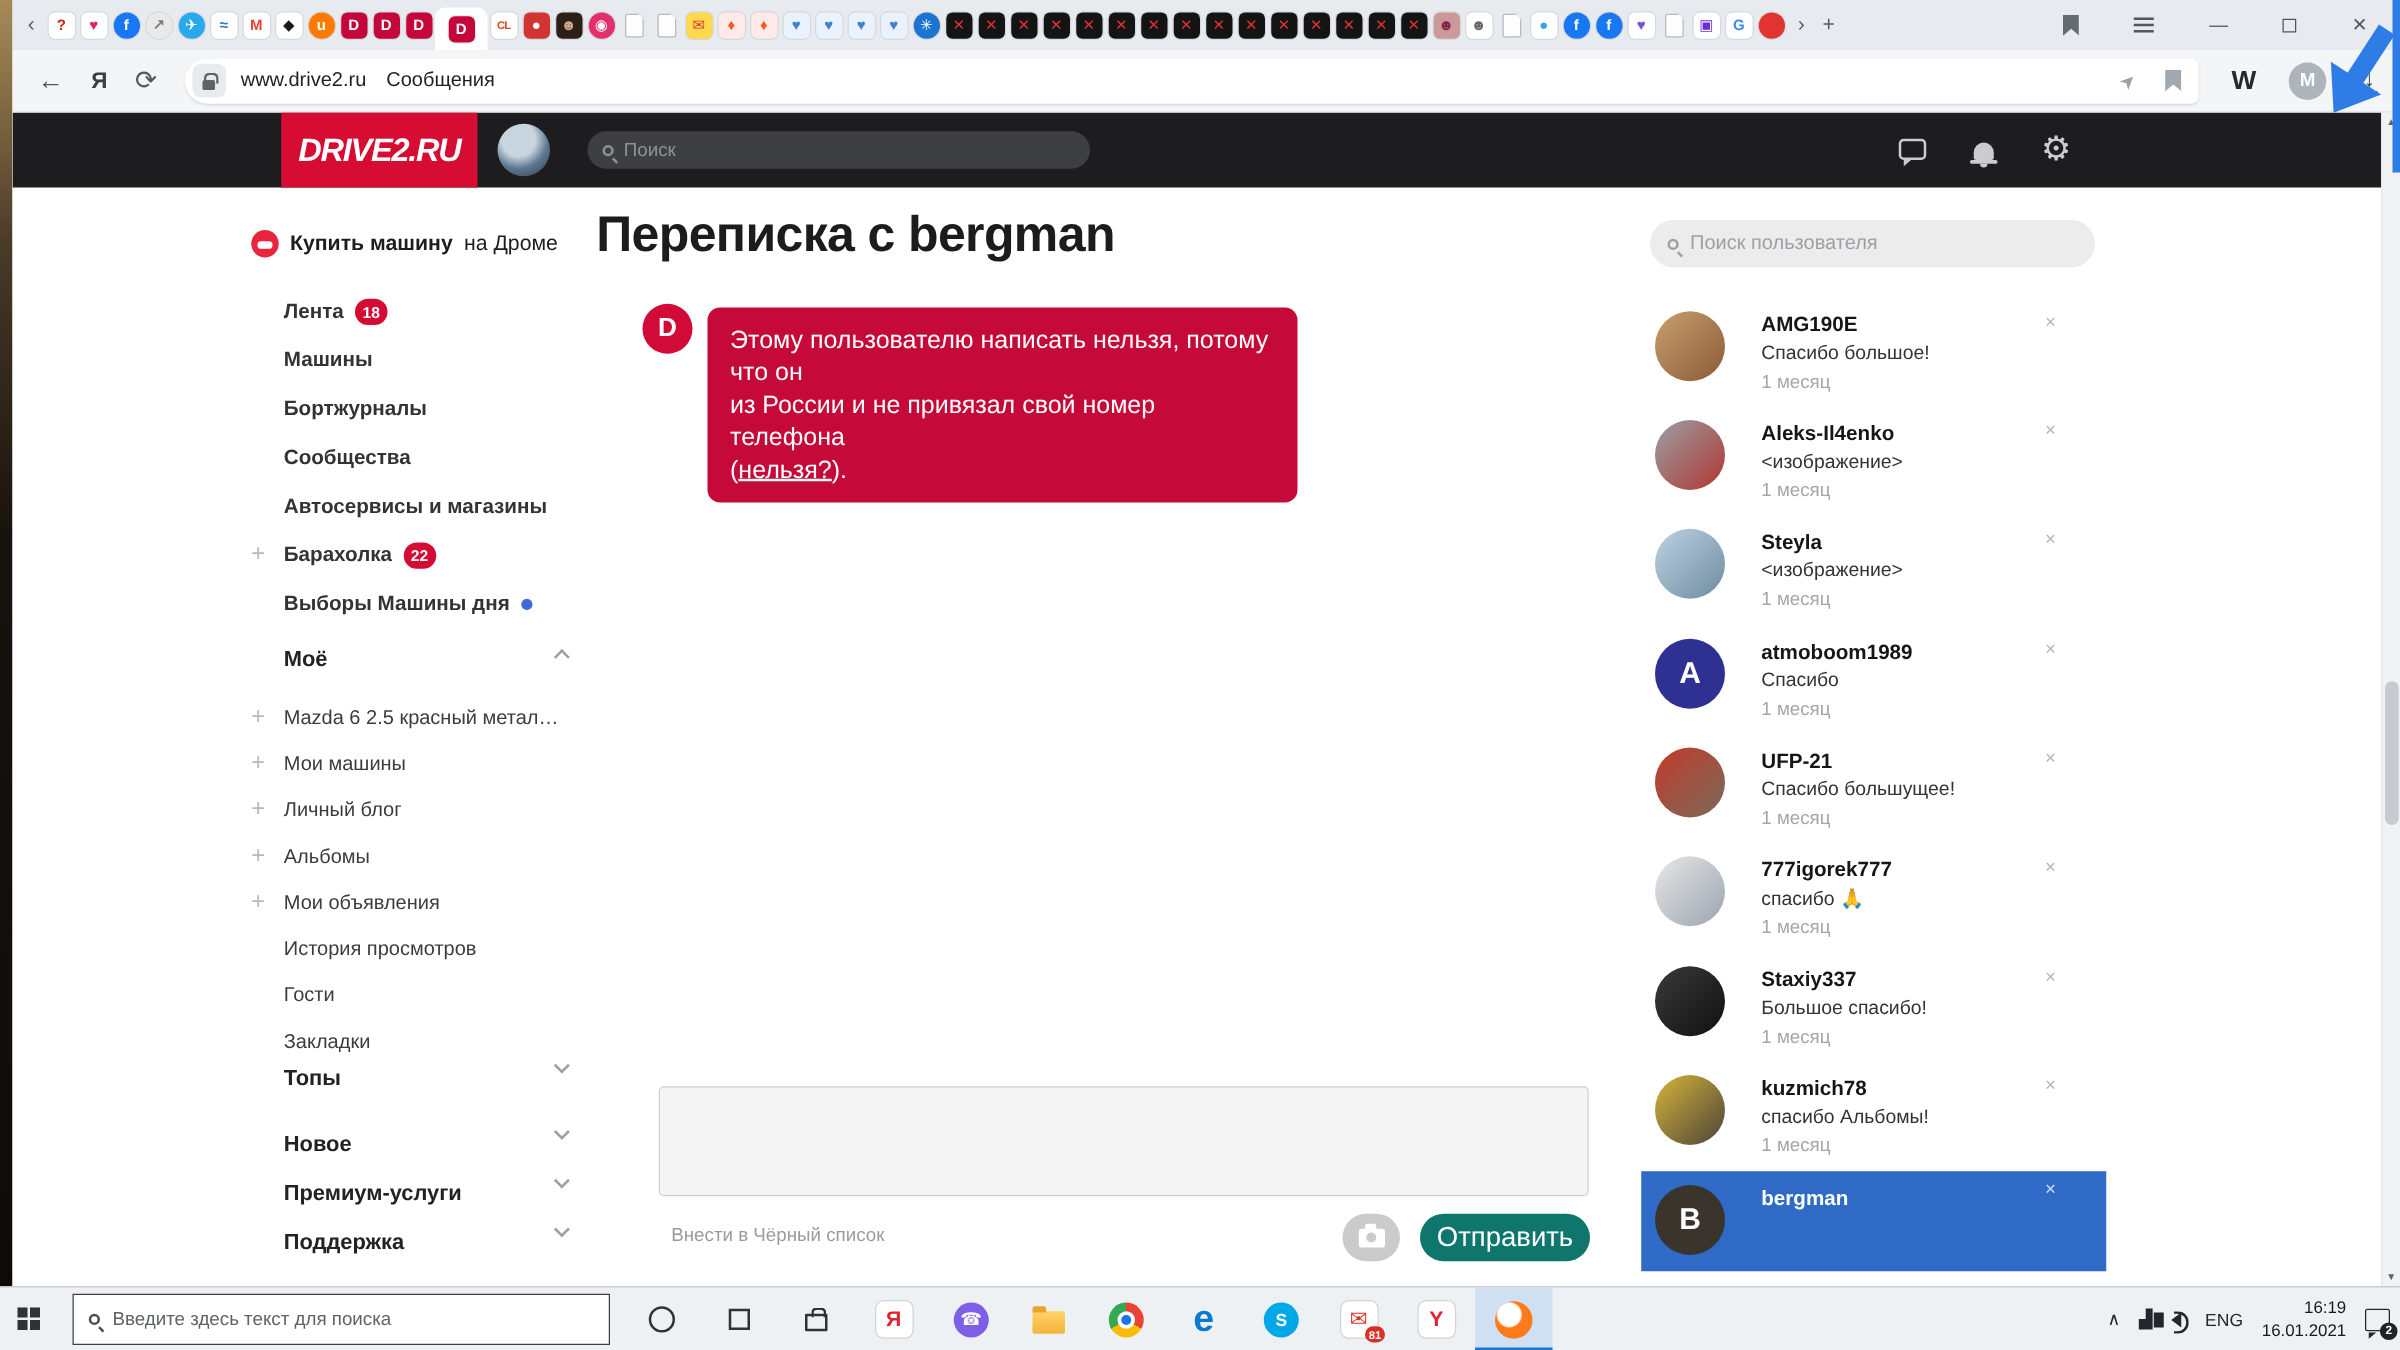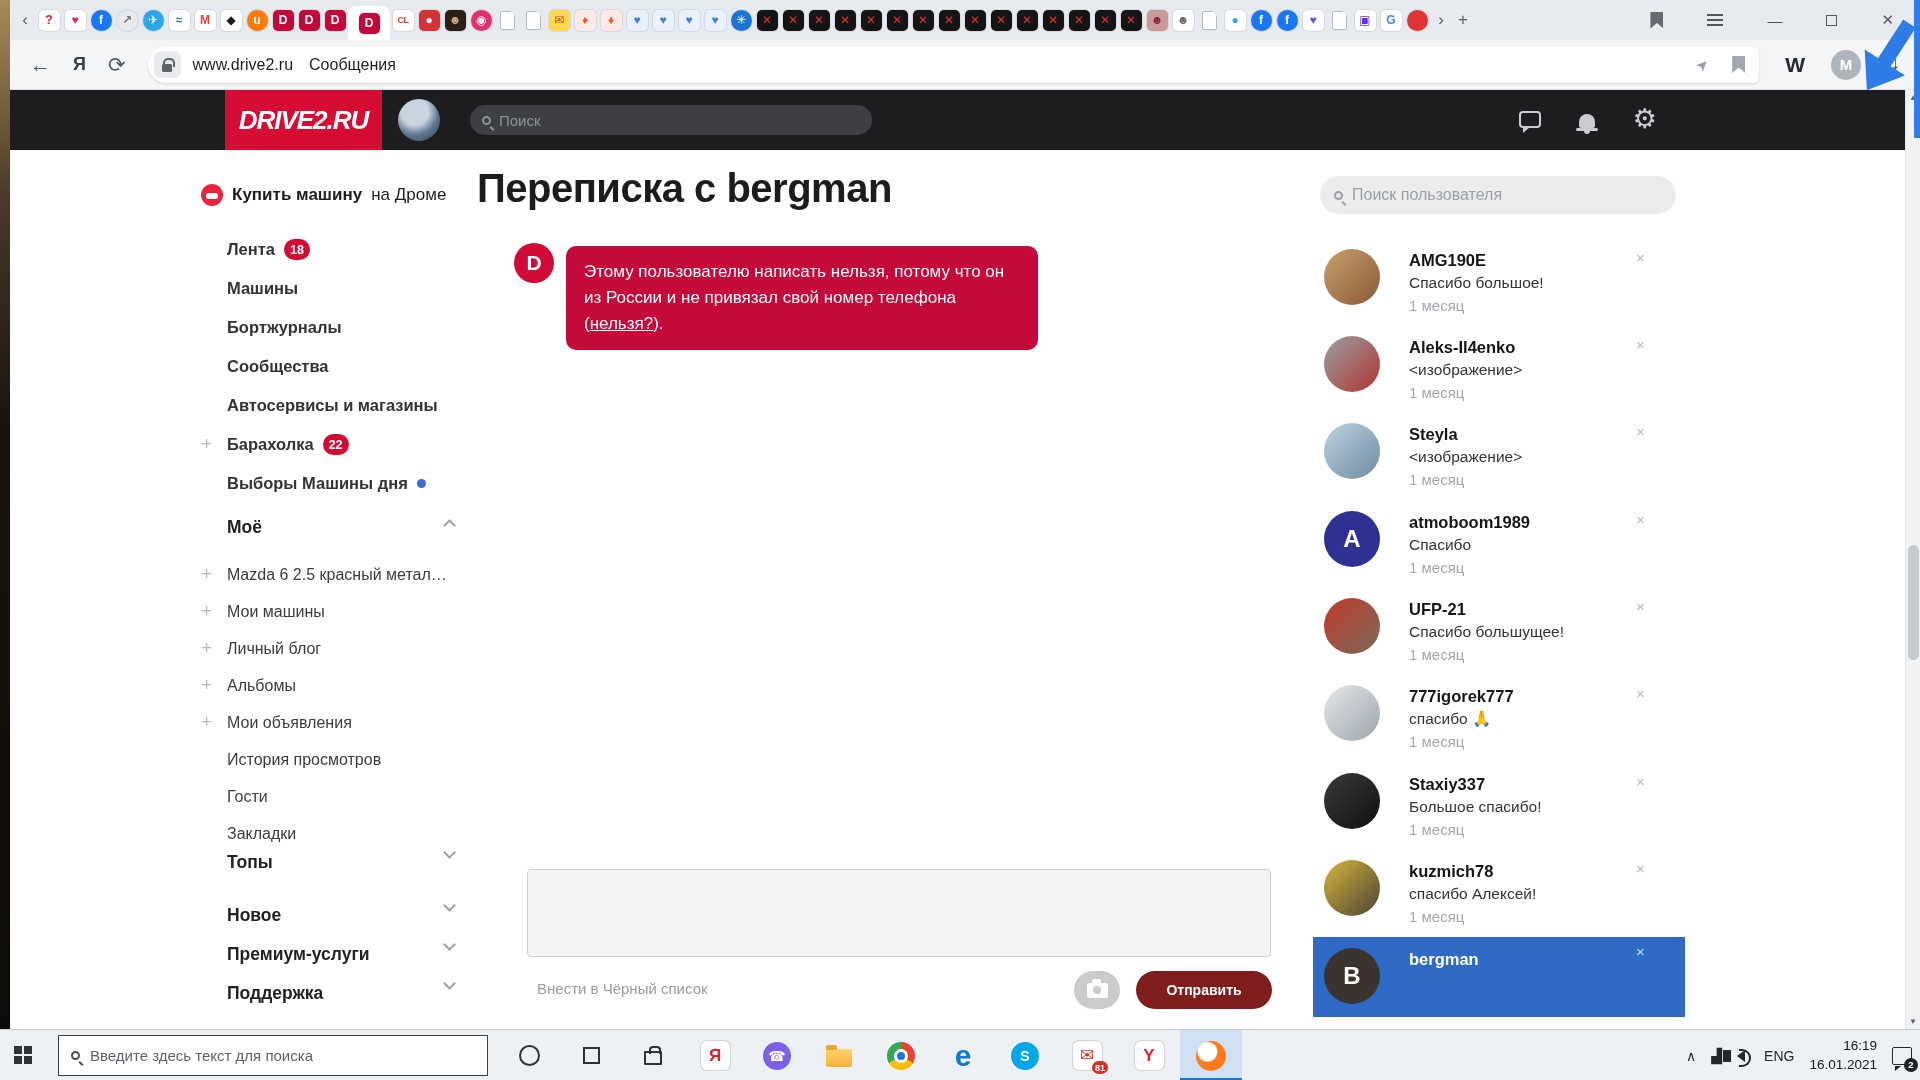--- a/index.html
+++ b/index.html
@@ -99,32 +99,32 @@
   .chevron.up   { transform:rotate(135deg); margin-top:4px; }
   .chevron.down { transform:rotate(-45deg); margin-top:-4px; }
   .myrow { position:relative; height:37px; display:flex; align-items:center; padding-left:32px; }
   .myrow .lbl { font-size:16px; color:#3c3c3e; font-weight:400; }
 
   
   #h1 { position:absolute; left:467px; top:76px; font-size:40px; font-weight:bold; color:#1c1c1e; letter-spacing:-0.5px; }
   #msg-avatar { position:absolute; left:504px; top:153px; width:40px; height:40px; border-radius:50%;
     background:#d10a38; color:#fff; font-weight:bold; font-size:21px; display:flex; align-items:center; justify-content:center; }
   #wbubble { position:absolute; left:556px; top:156px; width:472px; background:#c50a39; border-radius:10px;
-    color:#fff; font-size:17px; line-height:26px; padding:13px 18px; }
+    color:#fff; font-size:20px; line-height:26px; padding:13px 18px; }
   .wlink { color:#fff; text-decoration:underline; cursor:pointer; }
   #composer { position:absolute; left:517px; top:779px; width:744px; height:88px; background:#f4f4f4;
     border:1px solid #cfcfcf; border-radius:4px; resize:none; font-family:inherit; font-size:16px; padding:10px; color:#333; }
   #blacklist { position:absolute; left:527px; top:890px; font-size:15px; color:#9b9b9b; cursor:pointer; }
   #cambtn { position:absolute; left:1064px; top:881px; width:46px; height:38px; border-radius:19px; background:#cbcbcb;
     display:flex; align-items:center; justify-content:center; }
   .camico { width:21px; height:15px; background:#fff; border-radius:2.5px; position:relative; }
   .camico::before { content:""; position:absolute; left:5px; top:-4px; width:9px; height:5px; background:#fff; border-radius:2px 2px 0 0; }
   .camico::after { content:""; position:absolute; left:6.5px; top:3.5px; width:8px; height:8px; border-radius:50%; background:#cbcbcb; }
-  #sendbtn { position:absolute; left:1126px; top:881px; width:136px; height:38px; border-radius:19px; background:#7f1d1d;
-    color:#fff; font-weight:bold; font-size:14px; display:flex; align-items:center; justify-content:center; }
+  #sendbtn { position:absolute; left:1126px; top:881px; width:136px; height:38px; border-radius:19px; background:#0f766e;
+    color:#fff; font-weight:normal; font-size:22px; display:flex; align-items:center; justify-content:center; }
 
   
   #csearch { position:absolute; left:1310px; top:86px; width:356px; height:38px; border-radius:19px; background:#ececec;
     display:flex; align-items:center; padding-left:14px; gap:9px; color:#9aa0a6; font-size:16px; }
   #contacts { position:absolute; left:1314px; top:0; width:365px; height:100%; }
   .crow { position:absolute; left:0; width:361px; height:80px; }
   .cavatar { position:absolute; left:0; top:0; width:56px; height:56px; border-radius:50%;
     display:flex; align-items:center; justify-content:center; color:#fff; font-weight:bold; font-size:24px; }
   .cname { position:absolute; left:85px; top:2px; font-size:16.5px; font-weight:bold; color:#161618; }
   .cprev { position:absolute; left:85px; top:25px; font-size:15.5px; color:#333; }
@@ -560,21 +560,21 @@
         <div class="crow" style="top: 683px;">
           <div class="cavatar" style="background: linear-gradient(135deg, rgb(58, 58, 58), rgb(16, 16, 16));"></div>
           <span class="cname">Staxiy337</span>
           <span class="cprev">Большое спасибо!</span>
           <span class="ctime">1 месяц</span>
           <span class="cclose">×</span>
         </div>
         <div class="crow" style="top: 770px;">
           <div class="cavatar" style="background: linear-gradient(135deg, rgb(216, 180, 58), rgb(74, 68, 56));"></div>
           <span class="cname">kuzmich78</span>
-          <span class="cprev">спасибо Алексей!</span>
+          <span class="cprev">спасибо Альбомы!</span>
           <span class="ctime">1 месяц</span>
           <span class="cclose">×</span>
         </div>
         <div class="crow sel" style="top: 847px;">
           <div class="cavatar" style="background: rgb(59, 52, 44);">B</div>
           <span class="cname">bergman</span>
           <span class="cclose">×</span>
         </div>
       </div>
 

